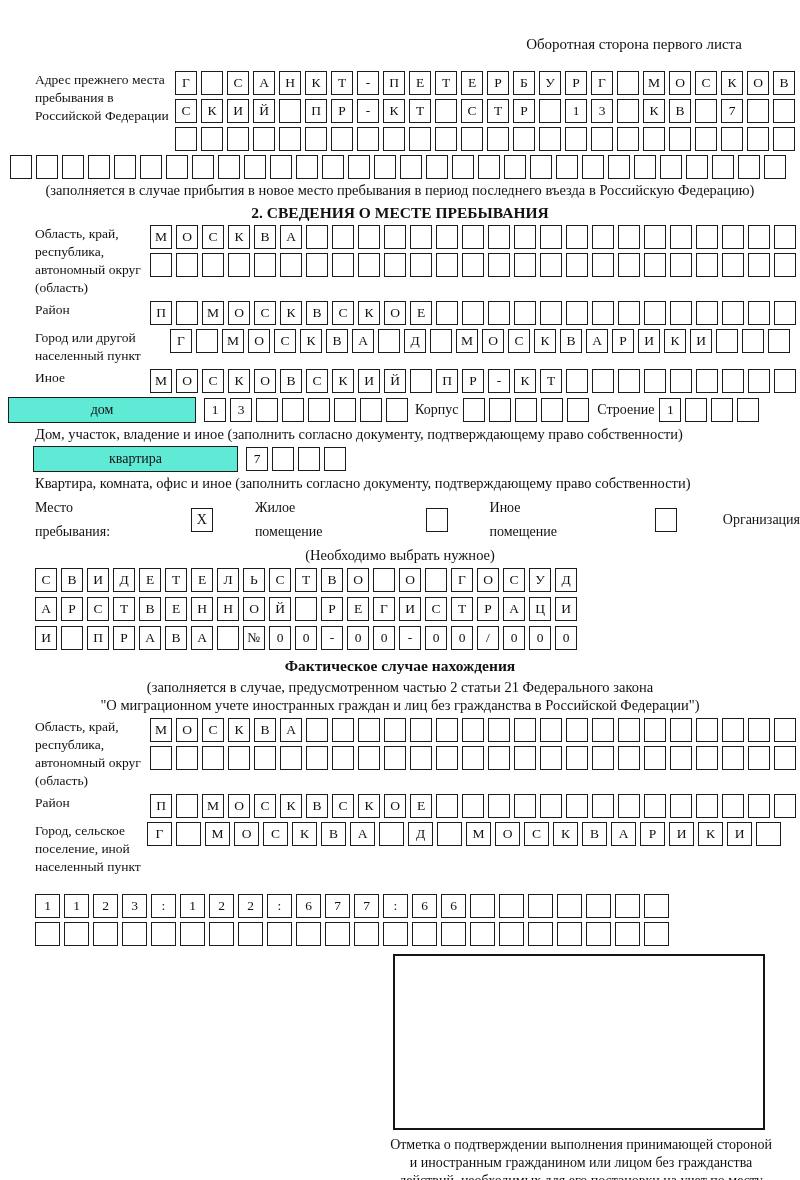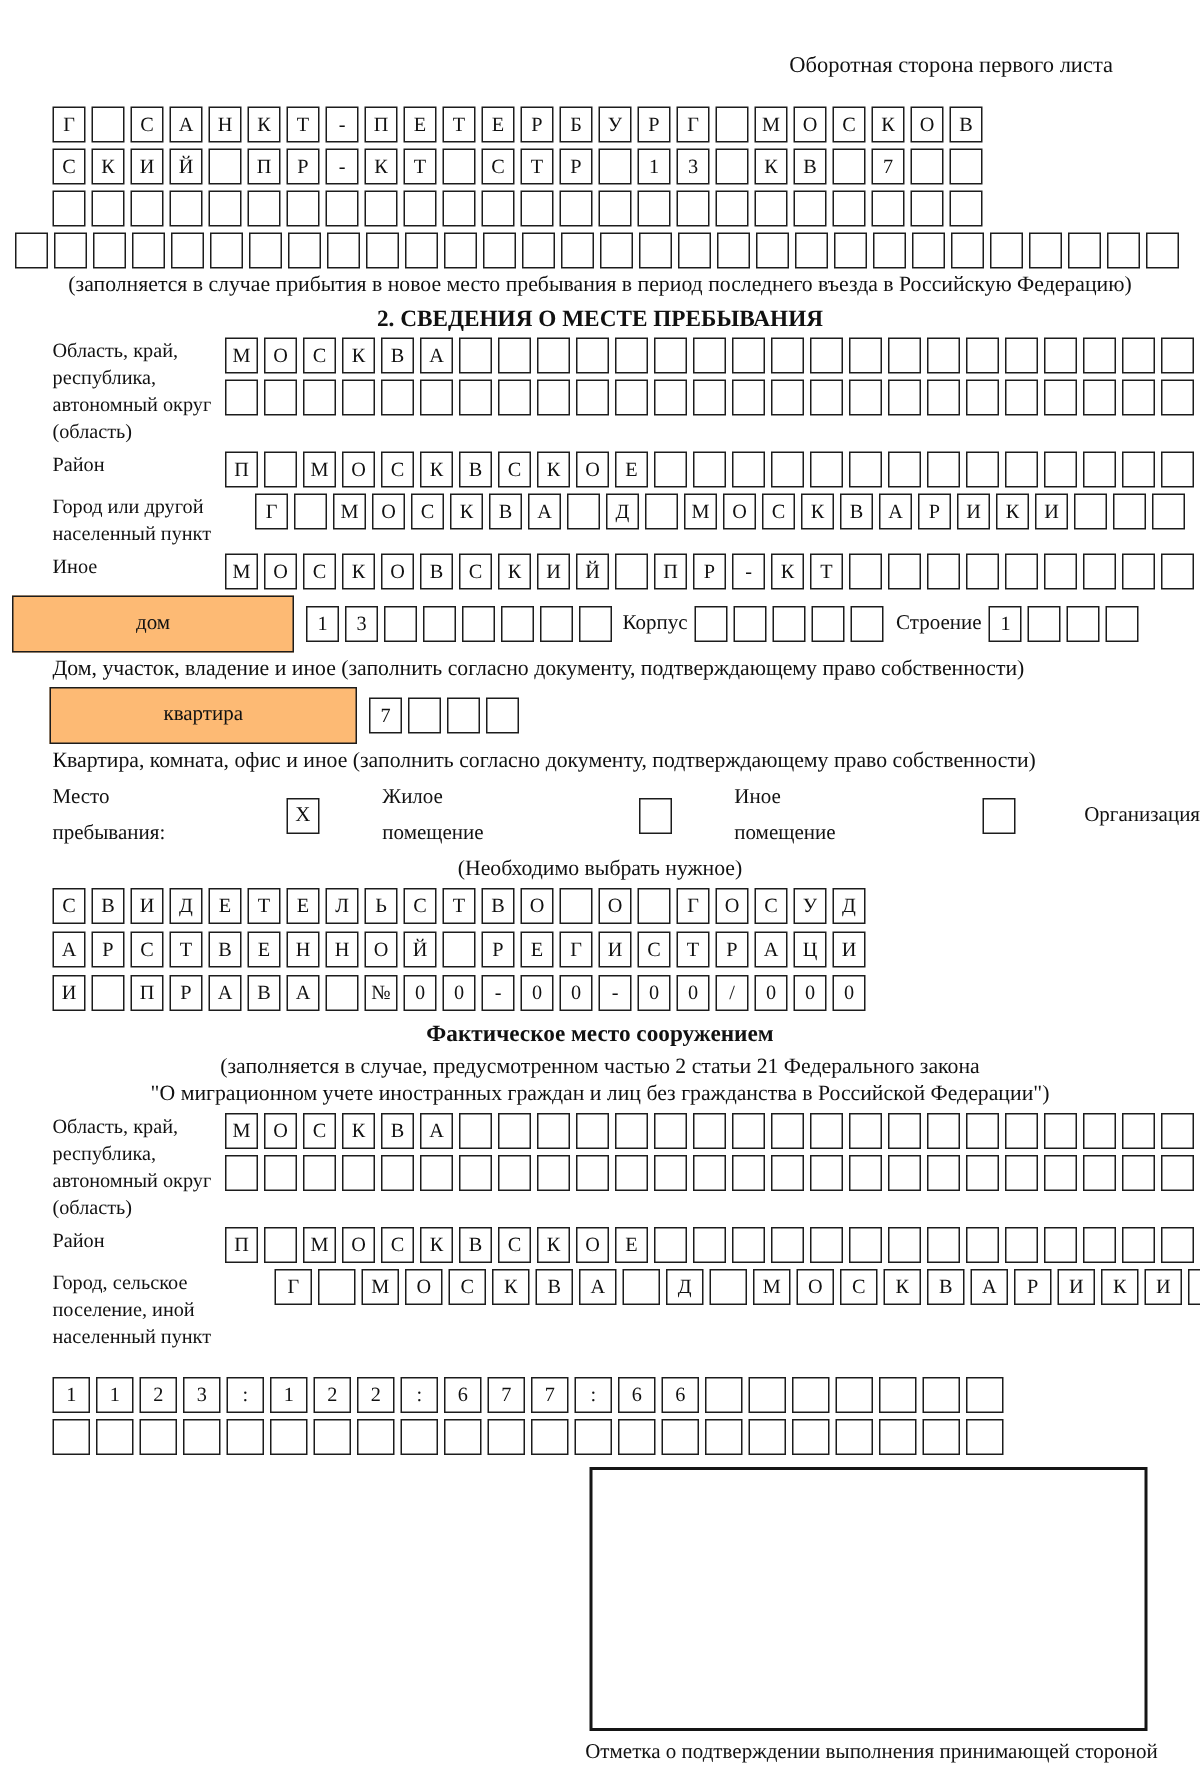--- a/index.html
+++ b/index.html
@@ -18,22 +18,22 @@
     border:1.6px solid #1c1c1c;display:flex;align-items:center;justify-content:center;
     font-size:13.5px;line-height:1;background:#fff;
   }
   .cells.wide .cell{flex:0 0 25px;width:25px;}
   .cells-col{display:flex;flex-direction:column;gap:4px;}
   .form-row{display:flex;align-items:flex-start;}
   .lbl{font-size:13.5px;line-height:18px;}
   .note{font-size:14.5px;text-align:center;line-height:18px;margin-top:2px;}
   .sec-title{font-size:15.5px;font-weight:bold;text-align:center;margin-top:4px;line-height:20px;}
   .labelbox{
-    box-sizing:border-box;border:1.6px solid #1c1c1c;height:38px;
-    display:flex;align-items:center;justify-content:center;font-size:14px;background:#fdba74;
+    box-sizing:border-box;border:1.6px solid #1c1c1c;height:26px;
+    display:flex;align-items:center;justify-content:center;font-size:14px;background:#5eead4;
   }
   .cb{
     box-sizing:border-box;width:22px;height:24px;border:1.6px solid #1c1c1c;
     display:inline-flex;align-items:center;justify-content:center;font-size:14px;background:#fff;
   }
   .inline-lbl{font-size:14px;line-height:24px;}
   .preline{white-space:pre-line;}
   .stamp-box{
     margin:8px 0 0 393px;width:372px;height:176px;
     border:2px solid #151515;box-sizing:border-box;background:#fff;
@@ -43,20 +43,21 @@
     font-size:14px;line-height:18px;
   }
   .mt2{margin-top:2px;} .mt3{margin-top:3px;} .mt4{margin-top:4px;} .mt6{margin-top:6px;}
 </style>
 </head>
 <body>
 
 <div class="header-line">Оборотная сторона первого листа</div>
 
 <div class="form-row" style="margin:18px 0 0 35px;">
+  <div class="lbl" style="flex:0 0 140px;">Адрес прежнего места пребывания в Российской Федерации</div>
   <div class="cells-col">
     <div class="cells">
         <span class="cell">Г</span>
         <span class="cell"></span>
         <span class="cell">С</span>
         <span class="cell">А</span>
         <span class="cell">Н</span>
         <span class="cell">К</span>
         <span class="cell">Т</span>
         <span class="cell">-</span>
@@ -438,21 +439,21 @@
         <span class="cell">0</span>
         <span class="cell">0</span>
         <span class="cell">/</span>
         <span class="cell">0</span>
         <span class="cell">0</span>
         <span class="cell">0</span>
       </div>
   </div>
 </div>
 
-<div class="sec-title mt6">Фактическое место сооружением</div>
+<div class="sec-title mt6">Фактическое случае нахождения</div>
 <div class="note preline">(заполняется в случае, предусмотренном частью 2 статьи 21 Федерального закона
 "О миграционном учете иностранных граждан и лиц без гражданства в Российской Федерации")</div>
 
 <div class="form-row mt4" style="margin-left:35px;">
   <div class="lbl" style="flex:0 0 115px;">Область, край, республика, автономный округ (область)</div>
   <div class="cells-col">
     <div class="cells">
         <span class="cell">М</span>
         <span class="cell">О</span>
         <span class="cell">С</span>
@@ -533,21 +534,21 @@
       <span class="cell"></span>
       <span class="cell"></span>
       <span class="cell"></span>
       <span class="cell"></span>
       <span class="cell"></span>
       <span class="cell"></span>
       <span class="cell"></span>
     </div>
 </div>
 
-<div class="form-row mt4" style="margin-left:35px;gap:36px;">
+<div class="form-row mt4" style="margin-left:35px;">
   <div class="lbl" style="flex:0 0 112px;">Город, сельское поселение, иной населенный пункт</div>
   <div class="cells wide">
       <span class="cell">Г</span>
       <span class="cell"></span>
       <span class="cell">М</span>
       <span class="cell">О</span>
       <span class="cell">С</span>
       <span class="cell">К</span>
       <span class="cell">В</span>
       <span class="cell">А</span>

